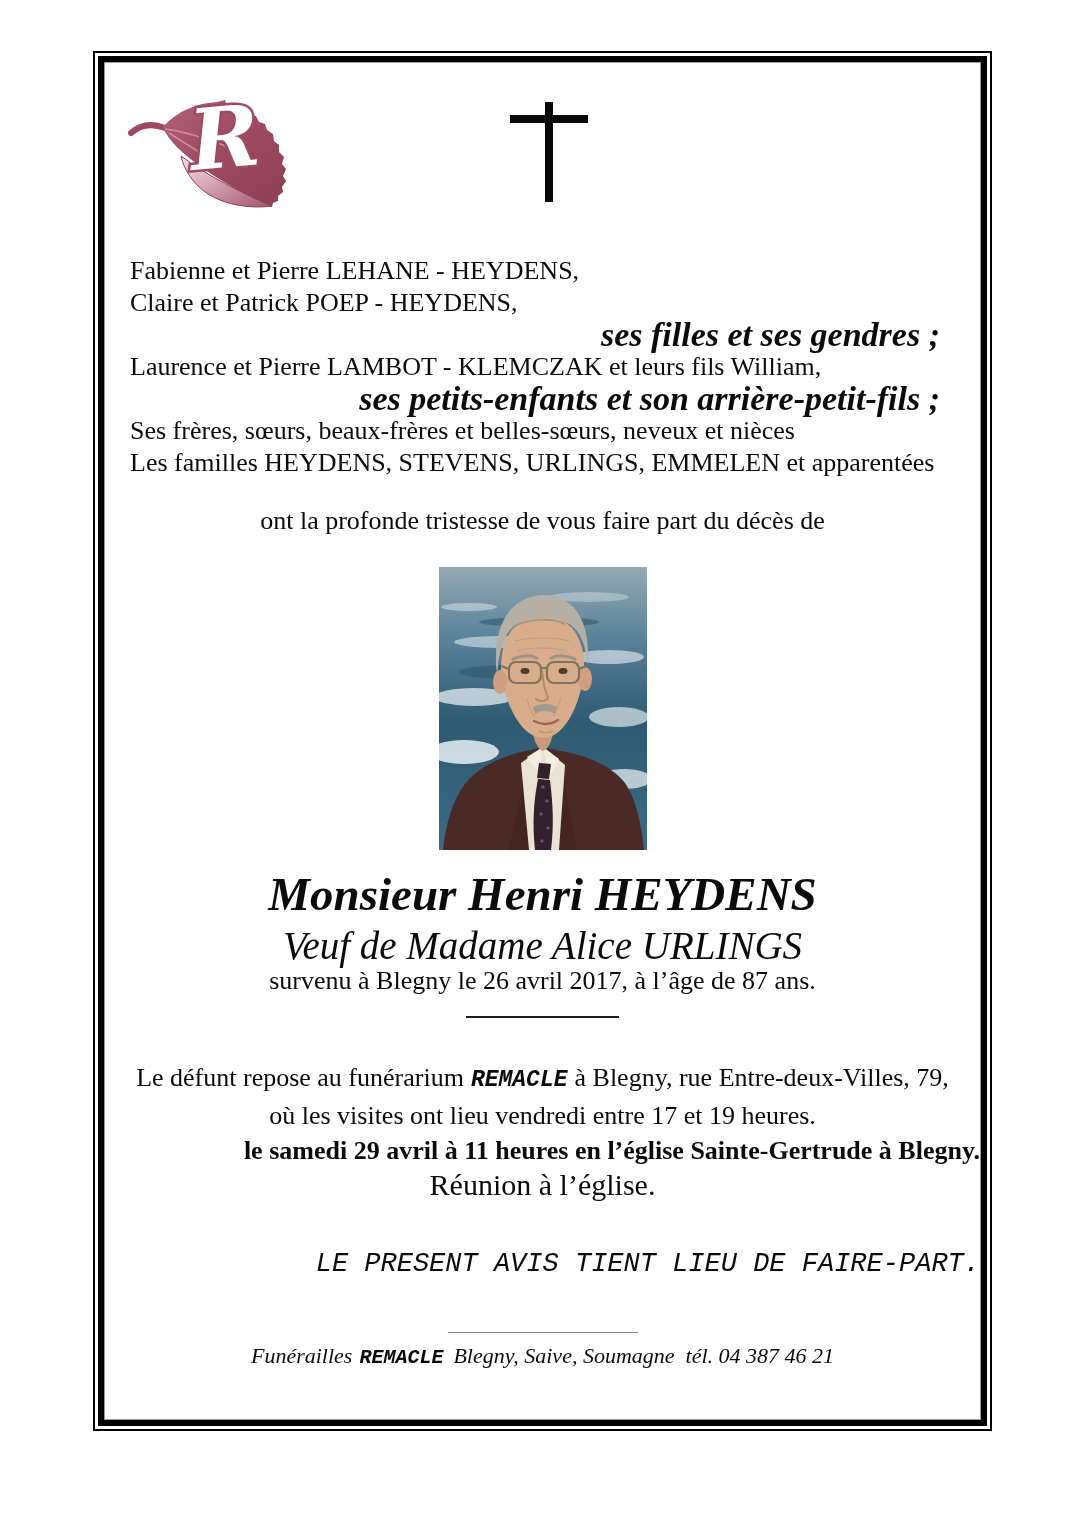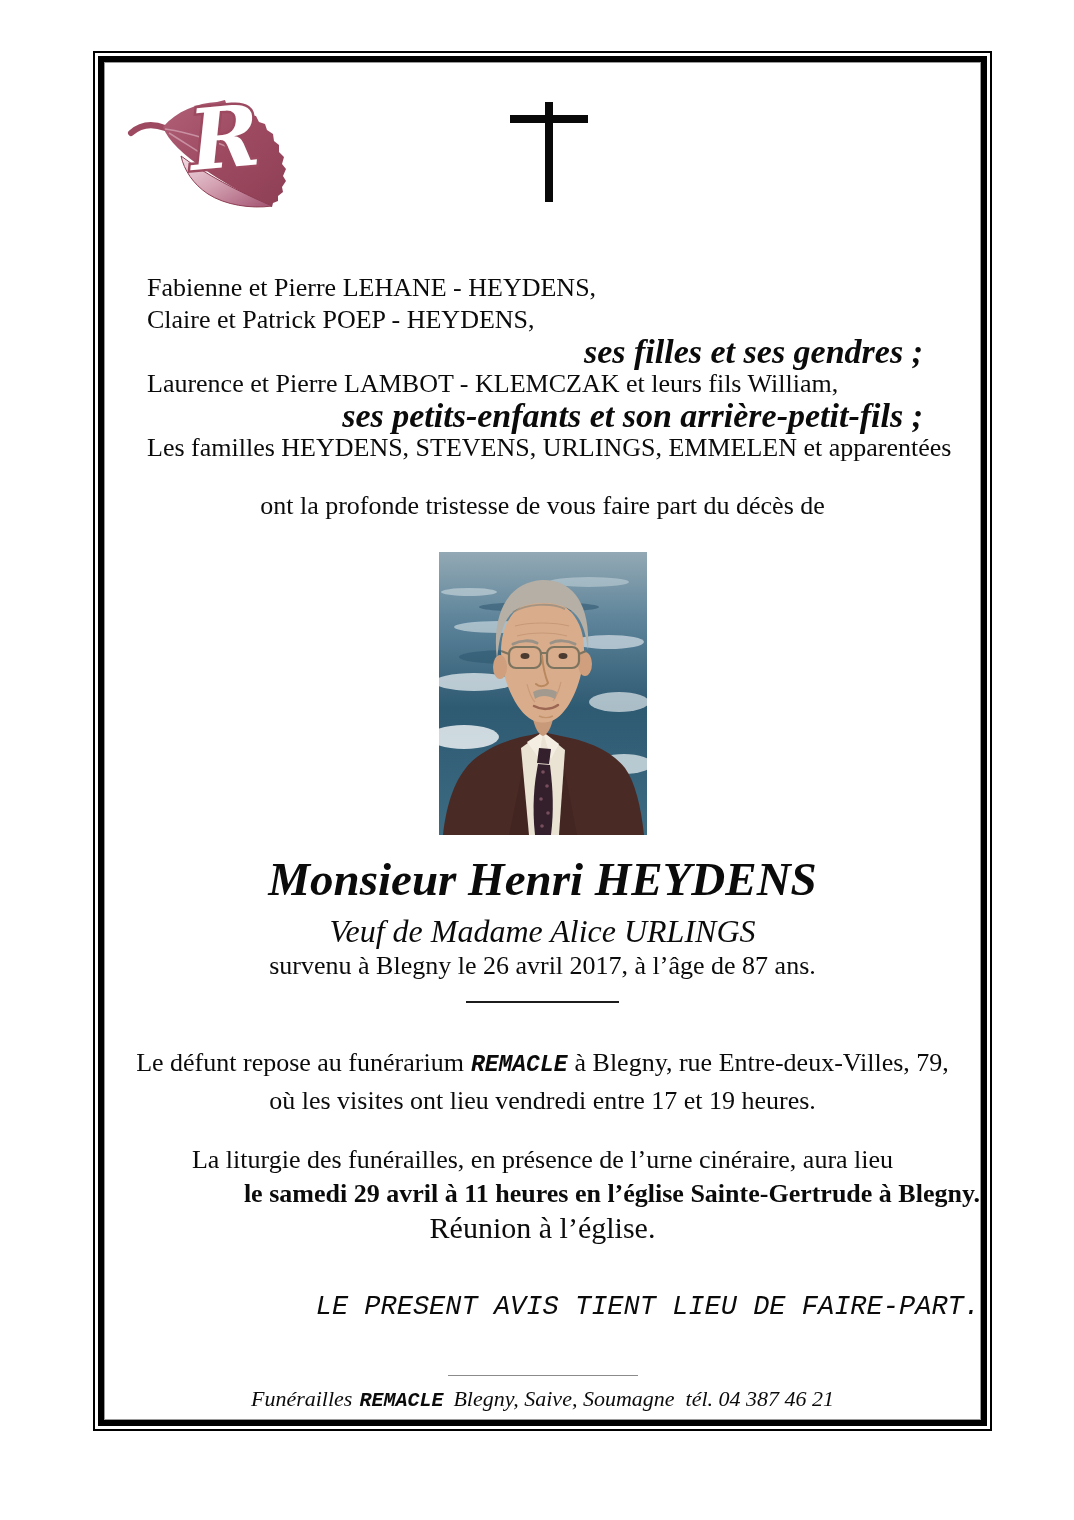--- a/index.html
+++ b/index.html
@@ -16,41 +16,41 @@
     box-sizing:border-box;width:100%;height:100%;border:6px solid #000;
   }
   .frame-inner{
     box-sizing:border-box;width:100%;height:100%;border:1px solid #9a9a9a;
     position:relative;overflow:hidden;background:#fff;
   }
   .header-zone{position:relative;height:192px;}
   .logo{position:absolute;left:20px;top:36px;width:175px;height:115px;}
   .cross{position:absolute;left:405px;top:39px;width:78px;height:100px;}
 
-  .family-block{margin:17px;}
+  .family-block{margin:0;}
   p{margin:0;}
   .fam-line{
     font-size:26px;line-height:32px;margin-left:25px;white-space:pre-wrap;
   }
   .fam-role{
     font-size:34px;line-height:32px;text-align:right;margin-right:40px;
     font-weight:bold;font-style:italic;white-space:pre-wrap;
   }
   .announce{
     margin-top:26px;text-align:center;font-size:26px;line-height:32px;
   }
   .portrait{
     display:block;margin:30px auto 0 auto;width:208px;height:283px;
   }
   .deceased-name{
     margin-top:16px;text-align:center;font-size:47px;line-height:56px;
     font-weight:bold;font-style:italic;
   }
   .widower{
-    margin-top:6px;text-align:center;font-size:32px;line-height:36px;font-style:italic;
+    margin-top:6px;text-align:center;font-size:39px;line-height:36px;font-style:italic;
   }
   .death-line{
     text-align:center;font-size:26px;line-height:34px;
   }
   .divider{
     width:153px;height:0;border-top:2px solid #1c1c1c;margin:18px auto 0 auto;
   }
   .info-line{
     text-align:center;font-size:26px;line-height:36px;white-space:pre-wrap;
   }
@@ -111,20 +111,21 @@
         <rect x="0" y="13" width="78" height="8" fill="#090909"></rect>
       </svg>
     </div>
 
     <div class="family-block">
       <p class="fam-line">Fabienne et Pierre LEHANE - HEYDENS,</p>
       <p class="fam-line">Claire et Patrick POEP - HEYDENS,</p>
       <p class="fam-role">ses filles et ses gendres ;</p>
       <p class="fam-line">Laurence et Pierre LAMBOT - KLEMCZAK et leurs fils William,</p>
       <p class="fam-role">ses petits-enfants et son arrière-petit-fils ;</p>
+      <p class="fam-line">Ses frères, sœurs, beaux-frères et belles-sœurs, neveux et nièces</p>
       <p class="fam-line">Les familles HEYDENS, STEVENS, URLINGS, EMMELEN et apparentées</p>
     </div>
 
     <p class="announce">ont la profonde tristesse de vous faire part du décès de</p>
 
     <svg class="portrait" viewBox="0 0 208 283" xmlns="http://www.w3.org/2000/svg" preserveAspectRatio="none">
       <defs>
         <linearGradient id="seaG" x1="0" y1="0" x2="0" y2="1">
           <stop offset="0" stop-color="#93a9b4"></stop>
           <stop offset="0.25" stop-color="#5b8299"></stop>
@@ -186,21 +187,20 @@
 
     <p class="deceased-name">Monsieur Henri HEYDENS</p>
     <p class="widower">Veuf de Madame Alice URLINGS</p>
     <p class="death-line">survenu à Blegny le 26 avril 2017, à l’âge de 87 ans.</p>
 
     <div class="divider"></div>
 
     <p class="info-line repose-1"><span>Le défunt repose au funérarium</span><span class="brand">REMACLE</span><span>à Blegny, rue Entre-deux-Villes, 79,</span></p>
     <p class="info-line">où les visites ont lieu vendredi entre 17 et 19 heures.</p>
 
-    <p class="info-line ceremony-1">La liturgie des funérailles, en présence de l’urne cinéraire, aura lieu</p>
     <p class="info-line ceremony-2">le samedi 29 avril à 11 heures en l’église Sainte-Gertrude à Blegny.</p>
     <p class="info-line ceremony-3">Réunion à l’église.</p>
 
     <p class="notice">LE PRESENT AVIS TIENT LIEU DE FAIRE-PART.</p>
 
     <div class="footer-divider"></div>
     <p class="footer-line"><span>Funérailles</span><span class="footer-brand">REMACLE</span><span>Blegny, Saive, Soumagne  tél. 04 387 46 21</span></p>
 
   </div>
  </div>

